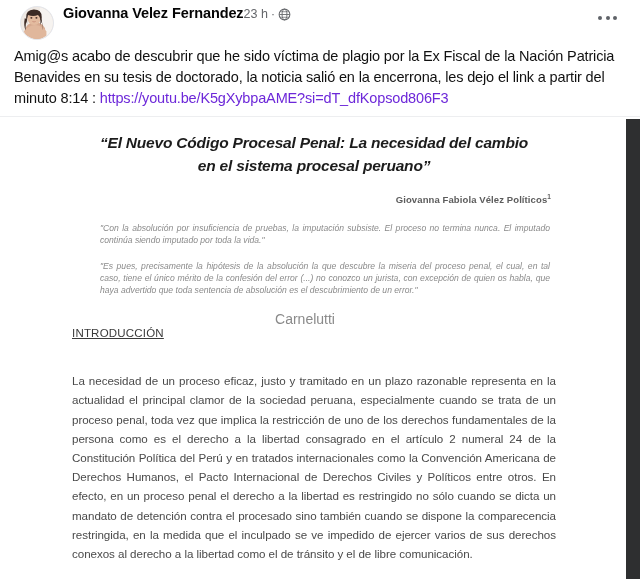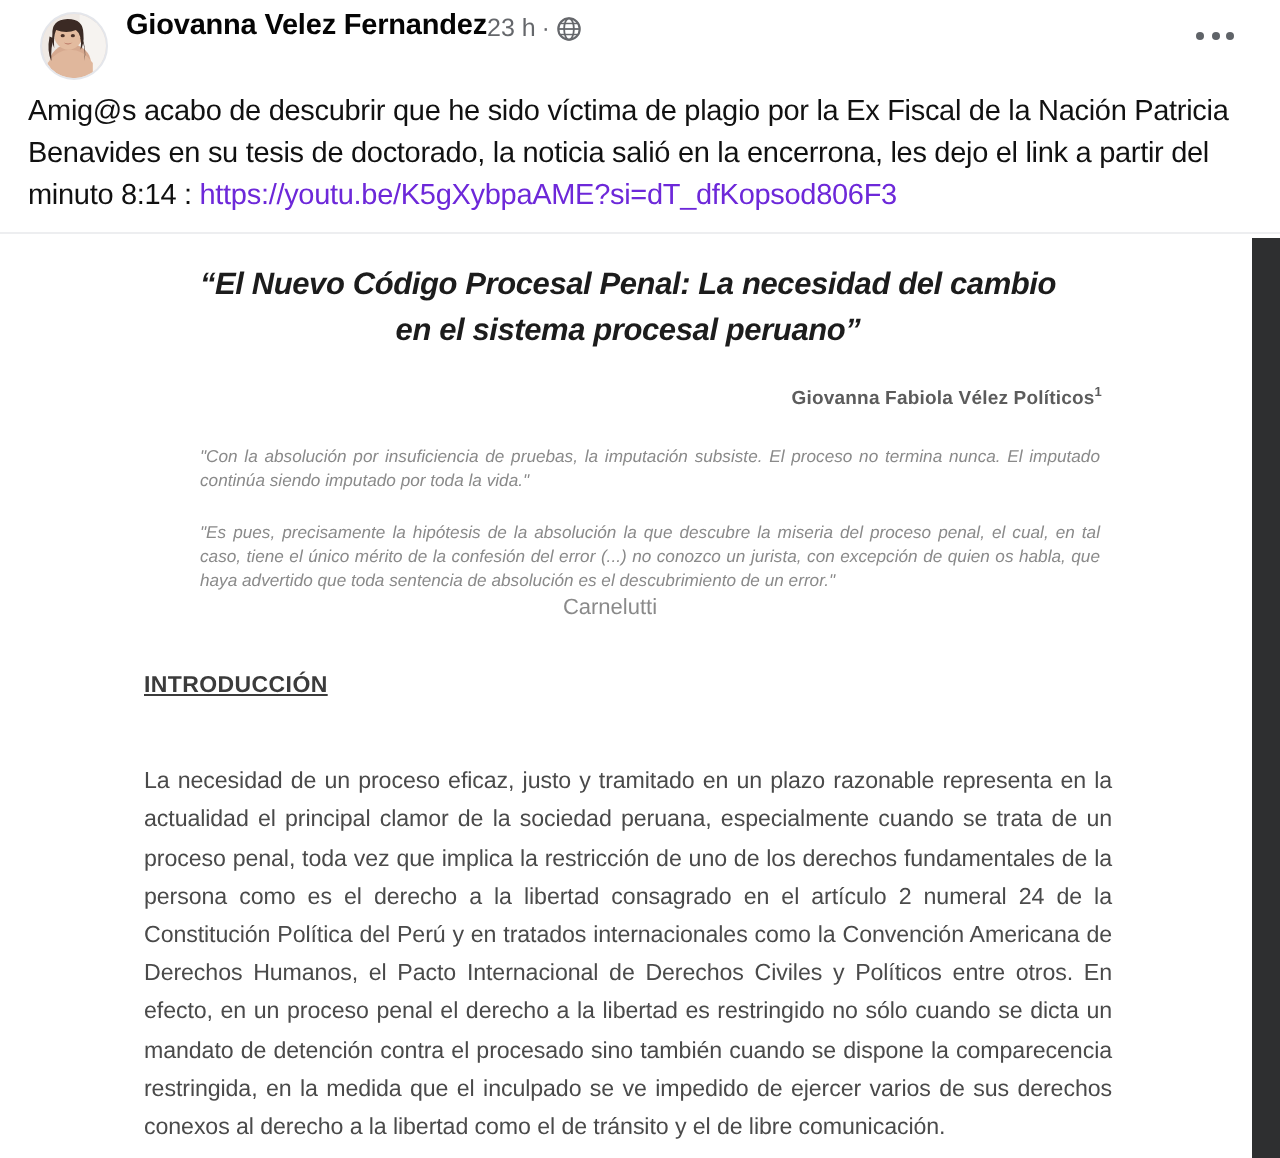--- a/index.html
+++ b/index.html
@@ -163,31 +163,30 @@
     font-style: italic;
     font-size: 8.6px;
     line-height: 12.2px;
     color: #8a8a8a;
     text-align: justify;
     margin: 0;
   }
   .quote + .quote { margin-top: 13px; }
   .quote-attrib {
     font-style: normal;
-    font-size: 11px;
+    font-size: 14px;
     color: #8a8a8a;
     text-align: center;
-    margin-top: 2px;
+    margin-top: 15px;
     padding-right: 40px;
   }
 
   .doc-section-heading {
-    margin-top: 27px;
     font-size: 11.5px;
-    font-weight: bold;
+    font-weight: normal;
     color: #3b3b3b;
     text-decoration: underline;
     letter-spacing: 0.2px;
   }
 
   .doc-para {
     margin-top: 32px;
     font-size: 11.6px;
     line-height: 19.2px;
     color: #4a4a4a;

